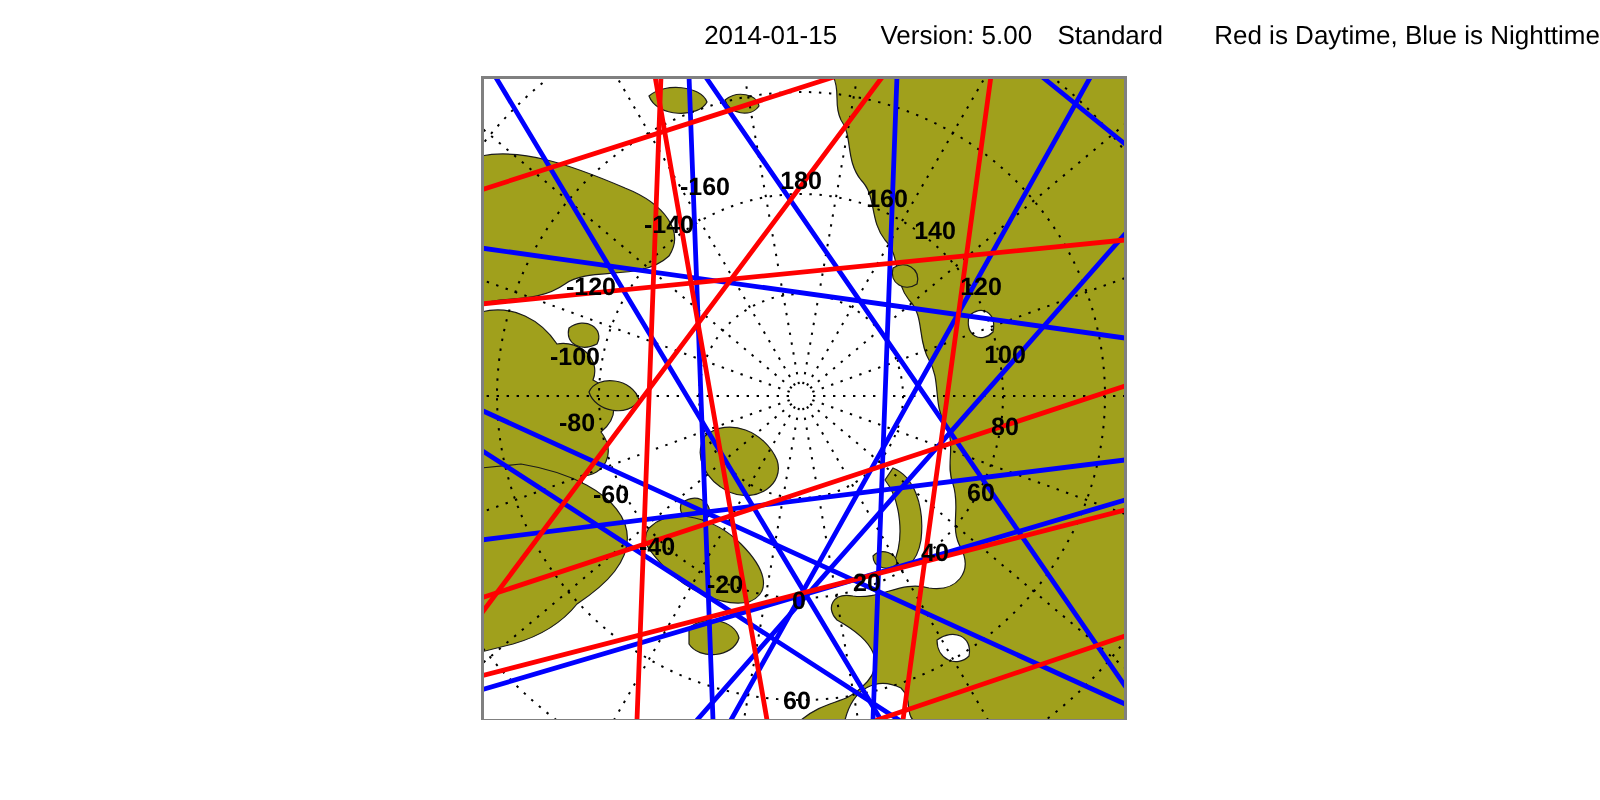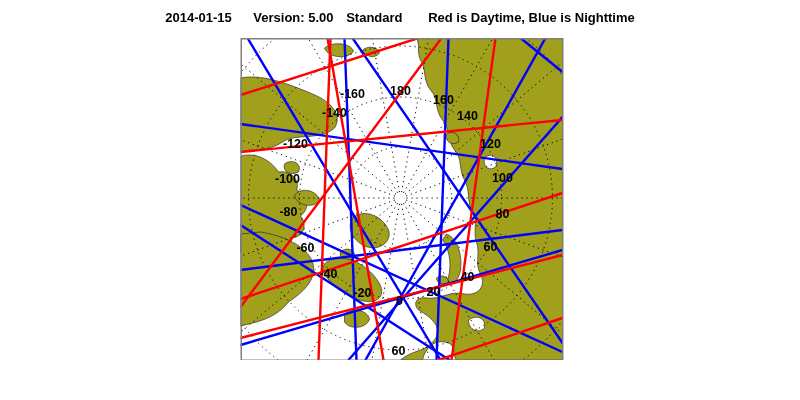--- a/index.html
+++ b/index.html
@@ -1,19 +1,19 @@
 <!DOCTYPE html>
 <html><head>
 <meta charset="utf-8">
 <style>
   html,body{margin:0;padding:0;background:#ffffff;}
   body{width:800px;height:400px;position:relative;overflow:hidden;
        font-family:"Liberation Sans","DejaVu Sans",sans-serif;}
-  .title-bar{position:absolute;top:10px;left:0;width:800px;text-align:center;
-             font-size:13px;font-weight:bold;color:#000;white-space:nowrap;}
+  .title-bar{position:absolute;top:10px;left:0;width:800px;text-align:right;
+             font-size:13px;font-weight:normal;color:#000;white-space:nowrap;}
   .title-bar span{display:inline-block;}
   .t-date{margin-right:18px;}
   .t-version{margin-right:9px;}
   .t-mode{margin-right:22px;}
   #plot-wrap{position:absolute;left:240px;top:38px;width:324px;height:322px;}
   svg text{font-family:"Liberation Sans","DejaVu Sans",sans-serif;
            font-weight:bold;fill:#000;}
 </style>
 </head>
 <body>

